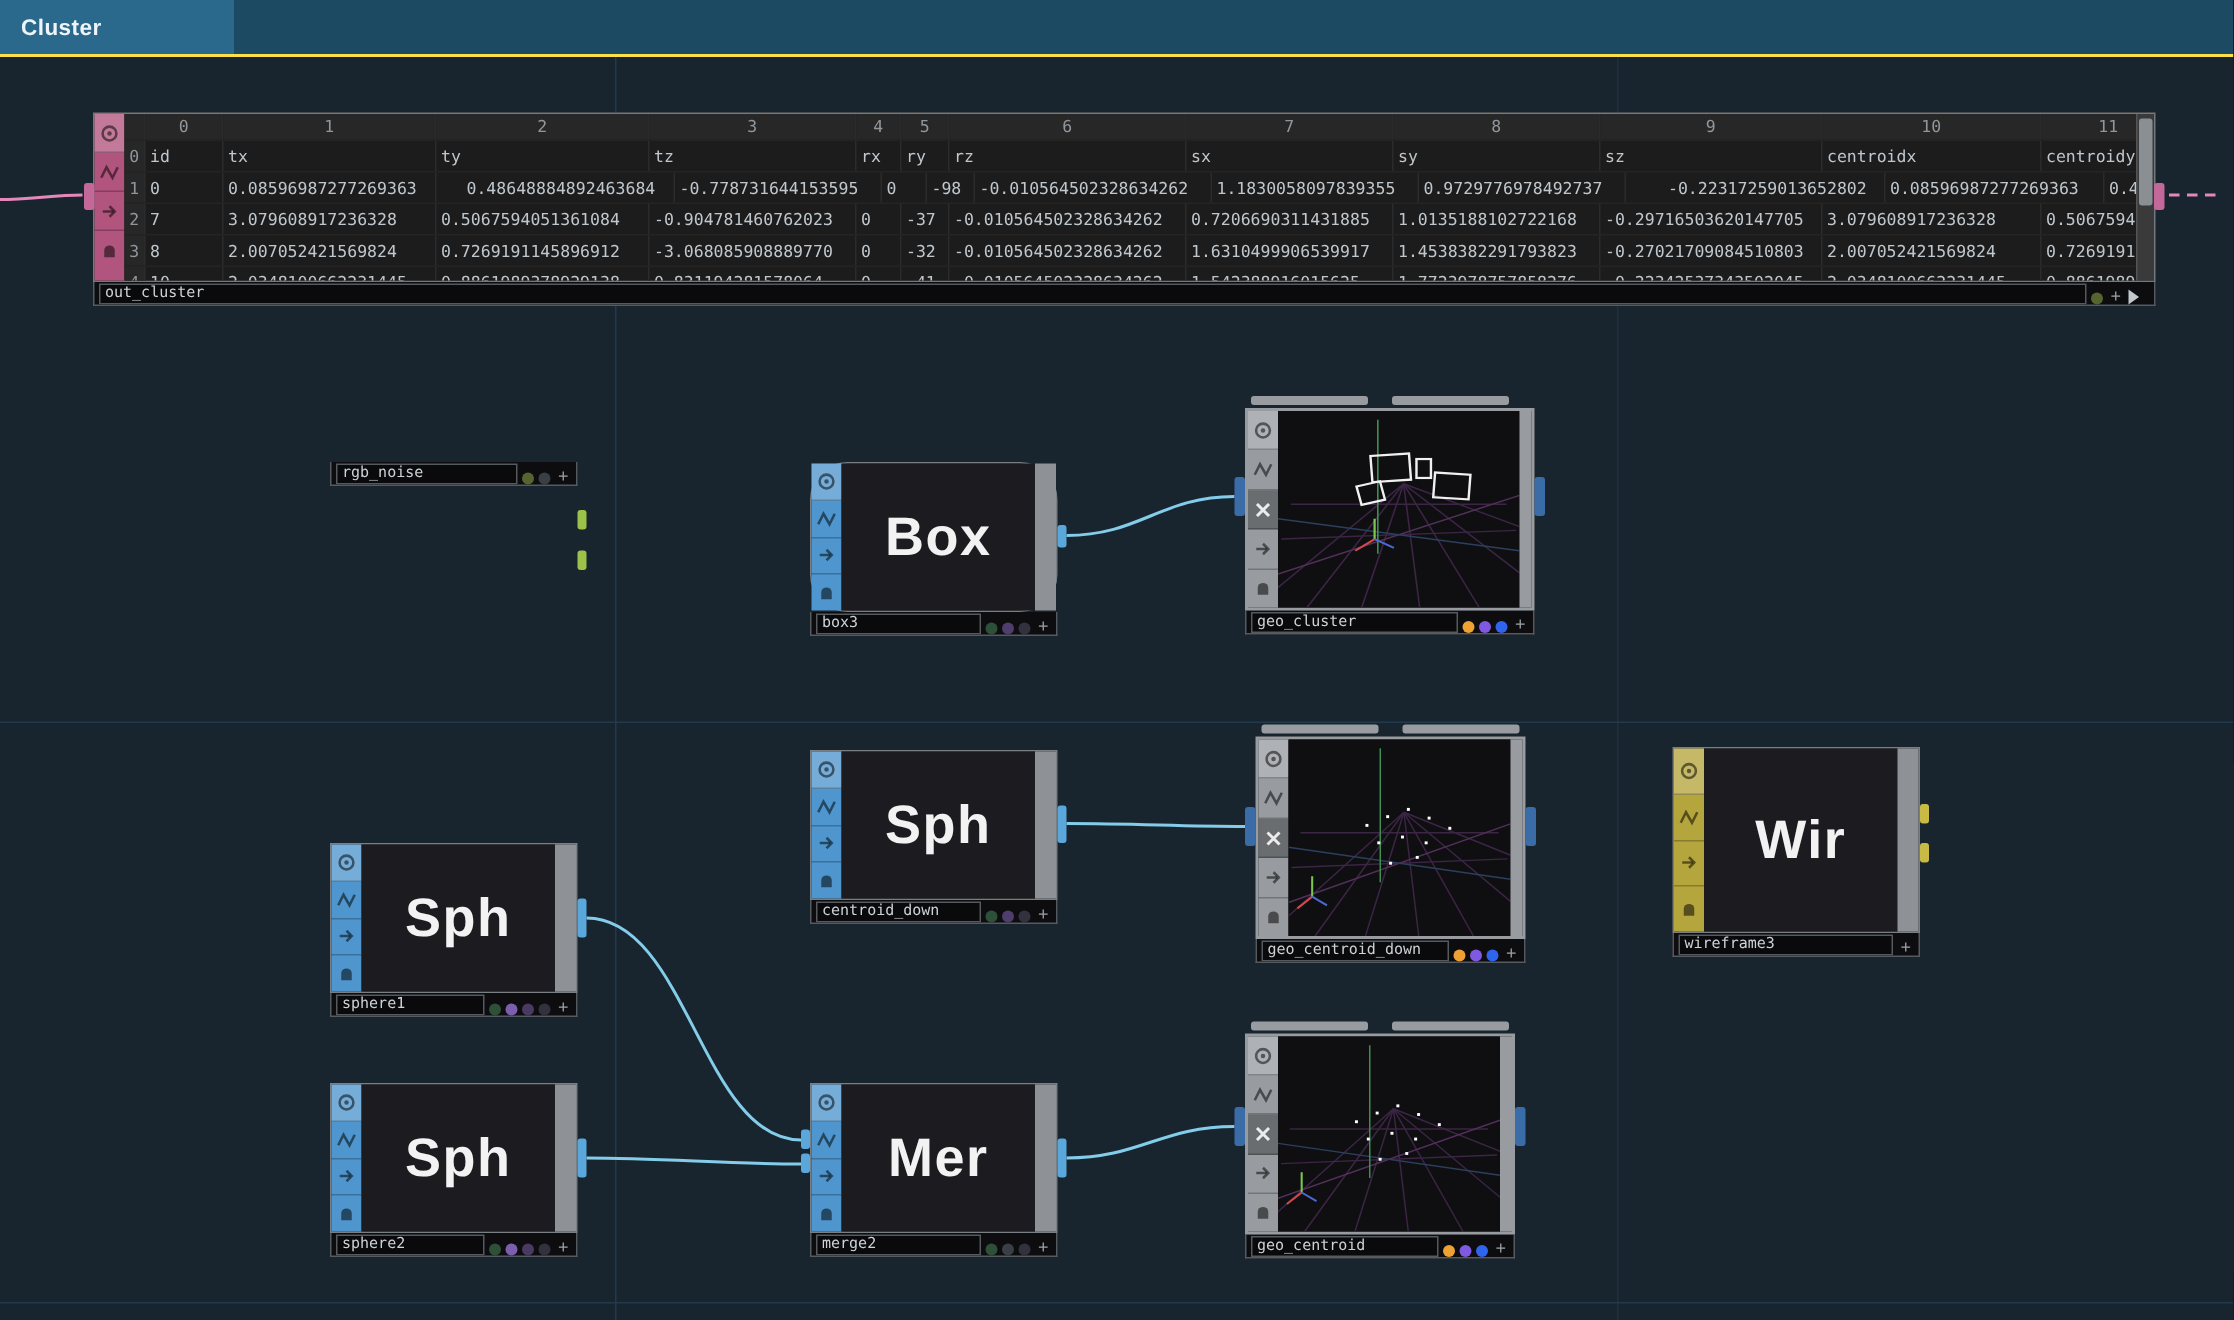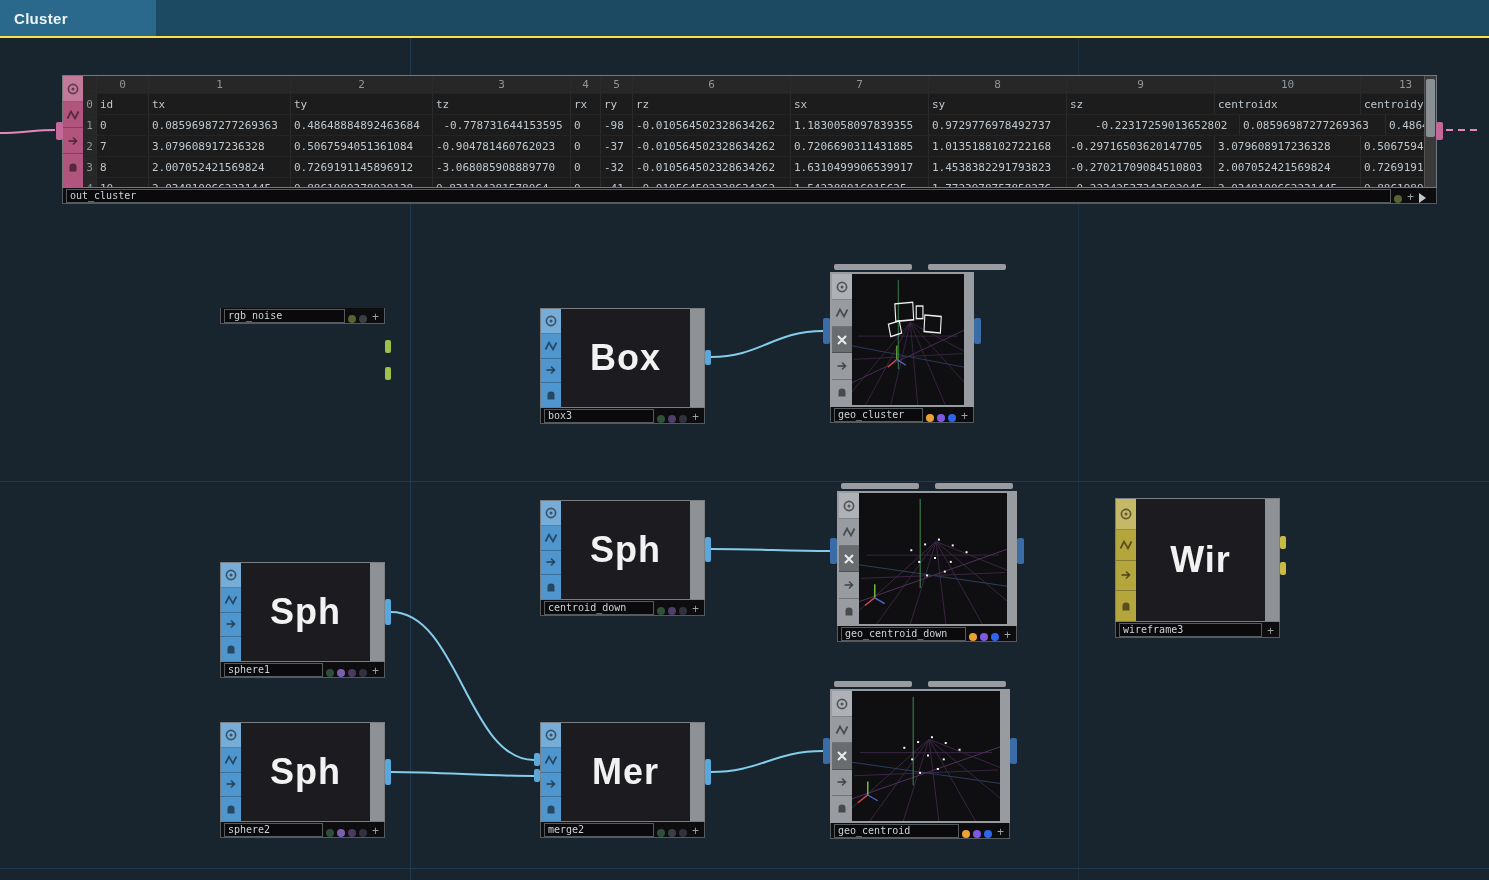--- a/index.html
+++ b/index.html
@@ -128,43 +128,43 @@
             <div class="tbl-cell ctr" style="width: 142px;">1</div>
             <div class="tbl-cell ctr" style="width: 142px;">2</div>
             <div class="tbl-cell ctr" style="width: 138px;">3</div>
             <div class="tbl-cell ctr" style="width: 30px;">4</div>
             <div class="tbl-cell ctr" style="width: 32px;">5</div>
             <div class="tbl-cell ctr" style="width: 158px;">6</div>
             <div class="tbl-cell ctr" style="width: 138px;">7</div>
             <div class="tbl-cell ctr" style="width: 138px;">8</div>
             <div class="tbl-cell ctr" style="width: 148px;">9</div>
             <div class="tbl-cell ctr" style="width: 146px;">10</div>
-            <div class="tbl-cell ctr" style="width: 90px;">13</div>
+            <div class="tbl-cell ctr" style="width: 90px;">11</div>
           </div>
           <div class="tbl-row">
             <div class="tbl-cell idx" style="width: 14px;">0</div>
             <div class="tbl-cell" style="width: 52px;">id</div>
             <div class="tbl-cell" style="width: 142px;">tx</div>
             <div class="tbl-cell" style="width: 142px;">ty</div>
             <div class="tbl-cell" style="width: 138px;">tz</div>
             <div class="tbl-cell" style="width: 30px;">rx</div>
             <div class="tbl-cell" style="width: 32px;">ry</div>
             <div class="tbl-cell" style="width: 158px;">rz</div>
             <div class="tbl-cell" style="width: 138px;">sx</div>
             <div class="tbl-cell" style="width: 138px;">sy</div>
             <div class="tbl-cell" style="width: 148px;">sz</div>
             <div class="tbl-cell" style="width: 146px;">centroidx</div>
             <div class="tbl-cell" style="width: 90px;">centroidy</div>
           </div>
           <div class="tbl-row">
             <div class="tbl-cell idx" style="width: 14px;">1</div>
             <div class="tbl-cell" style="width: 52px;">0</div>
             <div class="tbl-cell" style="width: 142px;">0.08596987277269363</div>
-            <div class="tbl-cell" style="width: 142px;">0.48648884892463684</div>
-            <div class="tbl-cell" style="width: 138px; text-align: center;">-0.778731644153595</div>
+            <div class="tbl-cell" style="width: 142px; margin-left: 17px;">0.48648884892463684</div>
+            <div class="tbl-cell" style="width: 138px;">-0.778731644153595</div>
             <div class="tbl-cell" style="width: 30px;">0</div>
             <div class="tbl-cell" style="width: 32px;">-98</div>
             <div class="tbl-cell" style="width: 158px;">-0.010564502328634262</div>
             <div class="tbl-cell" style="width: 138px;">1.1830058097839355</div>
             <div class="tbl-cell" style="width: 138px;">0.9729776978492737</div>
             <div class="tbl-cell" style="width: 148px; margin-left: 25px;">-0.22317259013652802</div>
             <div class="tbl-cell" style="width: 146px;">0.08596987277269363</div>
             <div class="tbl-cell" style="width: 90px;">0.48648884</div>
           </div>
           <div class="tbl-row">
@@ -232,21 +232,21 @@
         <span class="tab" style="right: -6px; top: 32px; width: 6px; height: 13px; background: rgb(156, 194, 74);"></span>
         <span class="tab" style="right: -6px; top: 59px; width: 6px; height: 13px; background: rgb(156, 194, 74);"></span>
         <div class="name-bar">
           <div class="name-field">rgb_noise</div>
           <span class="flag-dot" style="background: rgb(86, 100, 47);"></span>
           <span class="flag-dot" style="background: rgb(58, 63, 70);"></span>
           <span class="plus-btn">+</span>
         </div>
       </div>
       <div class="node" style="left: 540px; top: 308px; width: 165px;">
-        <div class="node-body op" style="height: 100px;">
+        <div class="node-body op" style="height: 100px; border-radius: 25px;">
           <div class="sidebar" style="background: rgb(79, 150, 206);">
             <div class="icon-cell hl">
               <svg width="14" height="14" viewBox="0 0 14 14">
                 <circle cx="7" cy="7" r="4.6" fill="none" stroke="rgba(0,0,0,0.52)" stroke-width="1.7"></circle>
                 <circle cx="7" cy="7" r="1.5" fill="rgba(0,0,0,0.52)"></circle>
               </svg>
             </div>
             <div class="icon-cell">
               <svg width="14" height="14" viewBox="0 0 14 14">
                 <polyline points="1.5,10.5 5,3.5 9,10.5 12.5,3.5" fill="none" stroke="rgba(0,0,0,0.52)" stroke-width="1.7"></polyline>
@@ -461,21 +461,21 @@
           <div class="op-label">Wir</div>
           <div class="right-strip"></div>
         </div>
         <span class="tab" style="right: -6px; top: 38px; width: 6px; height: 13px; background: rgb(201, 186, 69);"></span>
         <span class="tab" style="right: -6px; top: 64px; width: 6px; height: 13px; background: rgb(201, 186, 69);"></span>
         <div class="name-bar">
           <div class="name-field">wireframe3</div>
           <span class="plus-btn">+</span>
         </div>
       </div>
-      <div class="node" style="left: 830px; top: 272px; width: 144px;">
+      <div class="node" style="left: 830px; top: 272px; width: 193px;">
         <div class="node-body geo" style="height: 135px;">
           <div class="sidebar" style="background: rgb(152, 156, 160);">
             <div class="icon-cell hl">
               <svg width="14" height="14" viewBox="0 0 14 14">
                 <circle cx="7" cy="7" r="4.6" fill="none" stroke="rgba(0,0,0,0.52)" stroke-width="1.7"></circle>
                 <circle cx="7" cy="7" r="1.5" fill="rgba(0,0,0,0.52)"></circle>
               </svg>
             </div>
             <div class="icon-cell">
               <svg width="14" height="14" viewBox="0 0 14 14">

